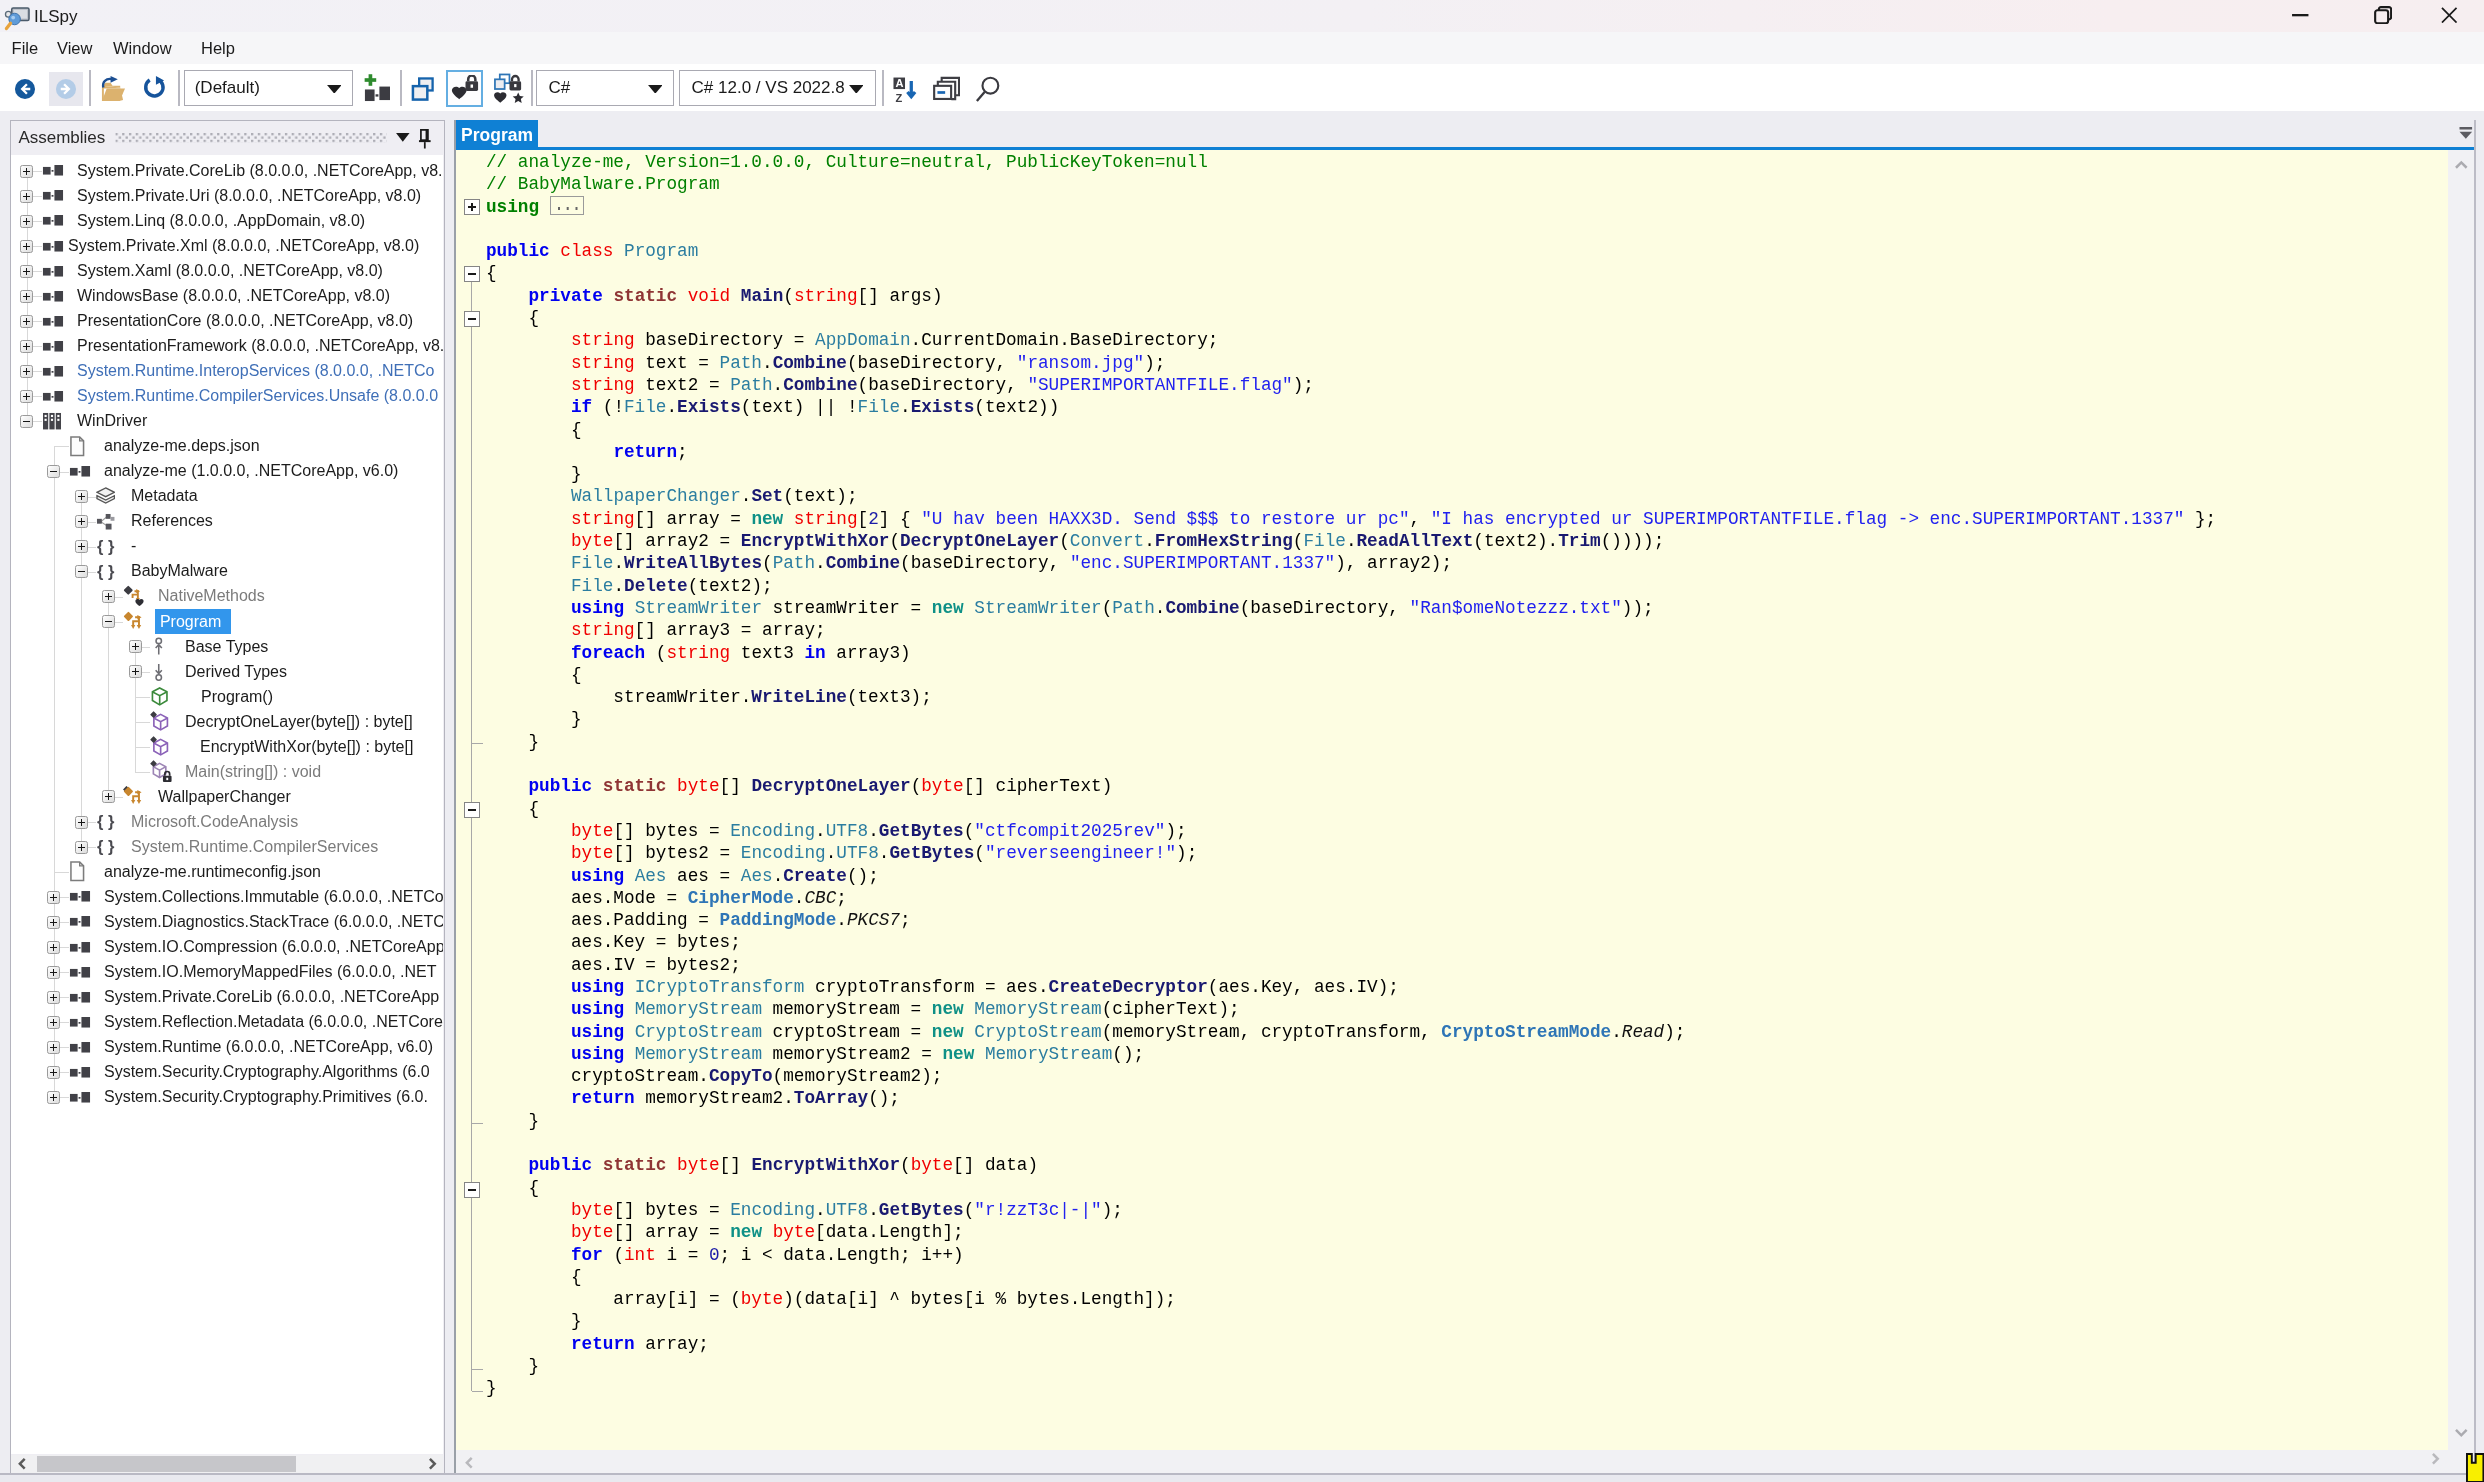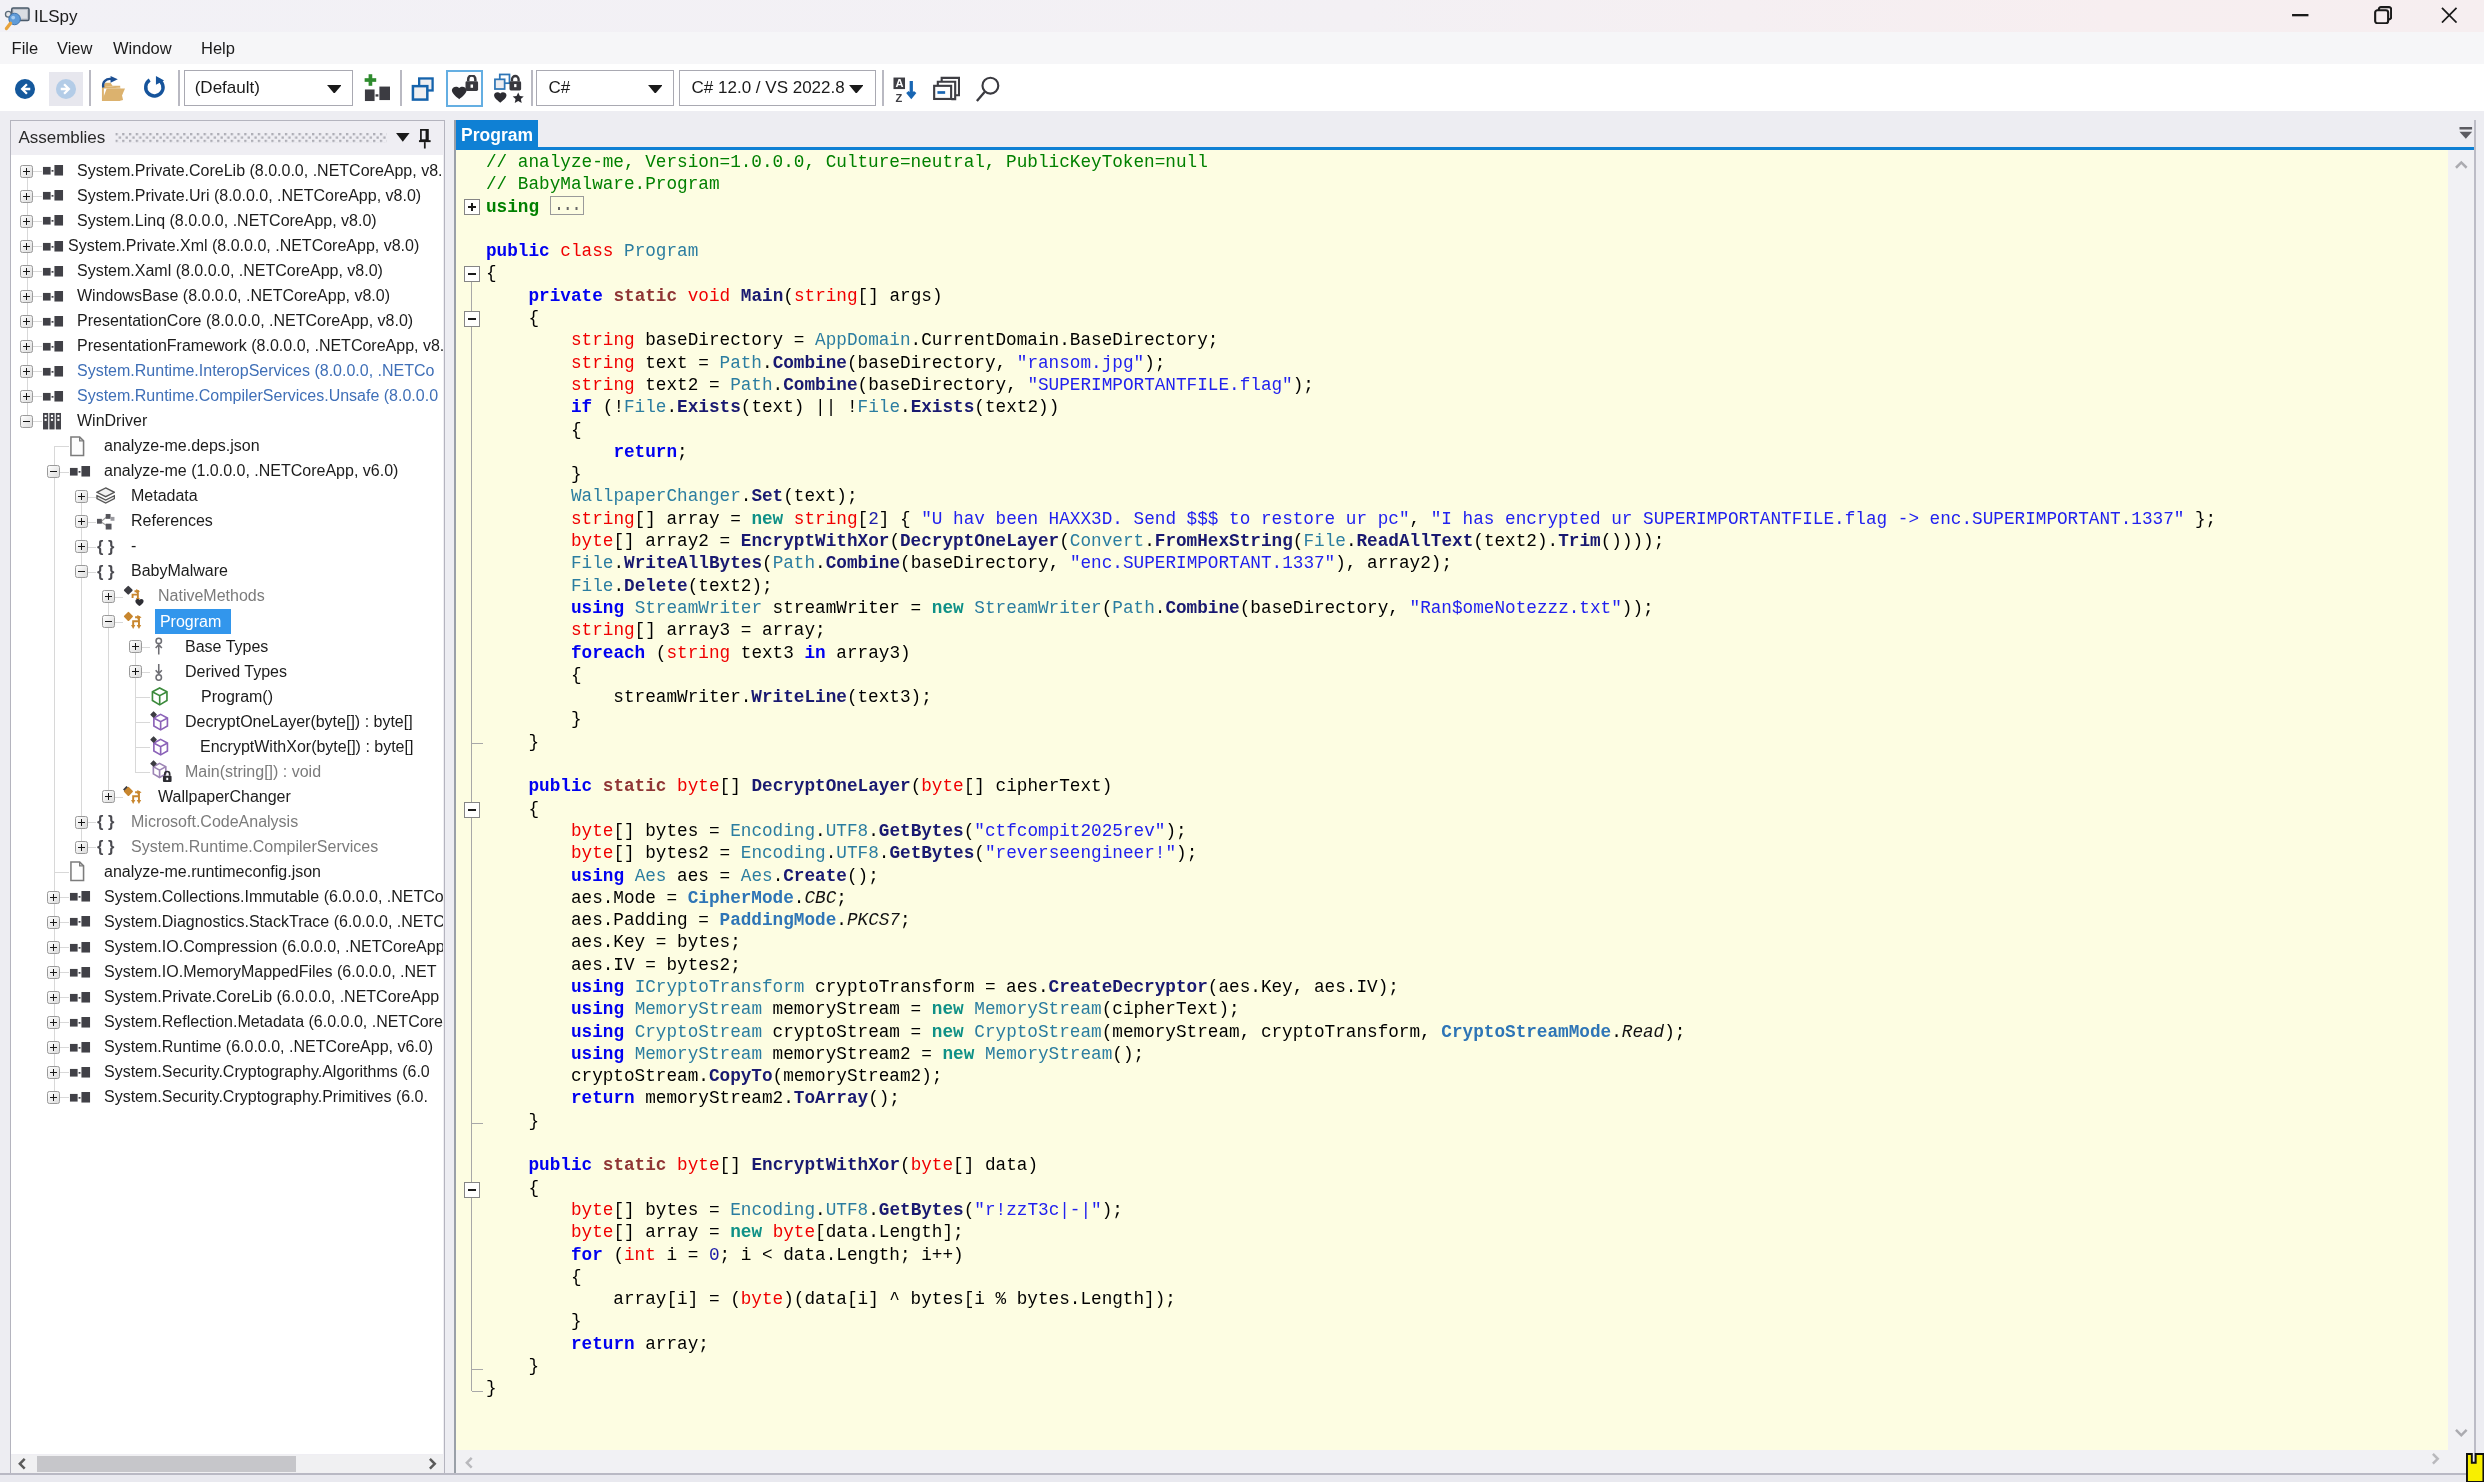--- a/index.html
+++ b/index.html
@@ -207,21 +207,21 @@
 <div class="exp pl" style="left:20px;top:215px">
         <i></i>
       </div>
 <div style="position:absolute;left:42px;top:210px;width:22px;height:21.3px;display:flex;align-items:center">
         <svg width="22" height="17.5" viewBox="0 0 23 18">
           <rect x="1" y="5" width="8" height="8" fill="#414147"></rect>
           <rect x="10" y="8.2" height="1.8" width="2" fill="#414147"></rect>
           <rect x="13" y="3" width="9" height="11" fill="#414147"></rect>
         </svg>
       </div>
-<div class="tk" style="left:77px;top:209px">System.Linq (8.0.0.0, .NETCoreApp, v8.0)</div>
+<div class="tk" style="left:77px;top:209px">System.Linq (8.0.0.0, .AppDomain, v8.0)</div>
 <div class="tl" style="left:27px;top:246px;width:15px;height:1px"></div>
 <div class="exp pl" style="left:20px;top:240px">
         <i></i>
       </div>
 <div style="position:absolute;left:42px;top:236px;width:22px;height:21.3px;display:flex;align-items:center">
         <svg width="22" height="17.5" viewBox="0 0 23 18">
           <rect x="1" y="5" width="8" height="8" fill="#414147"></rect>
           <rect x="10" y="8.2" height="1.8" width="2" fill="#414147"></rect>
           <rect x="13" y="3" width="9" height="11" fill="#414147"></rect>
         </svg>

